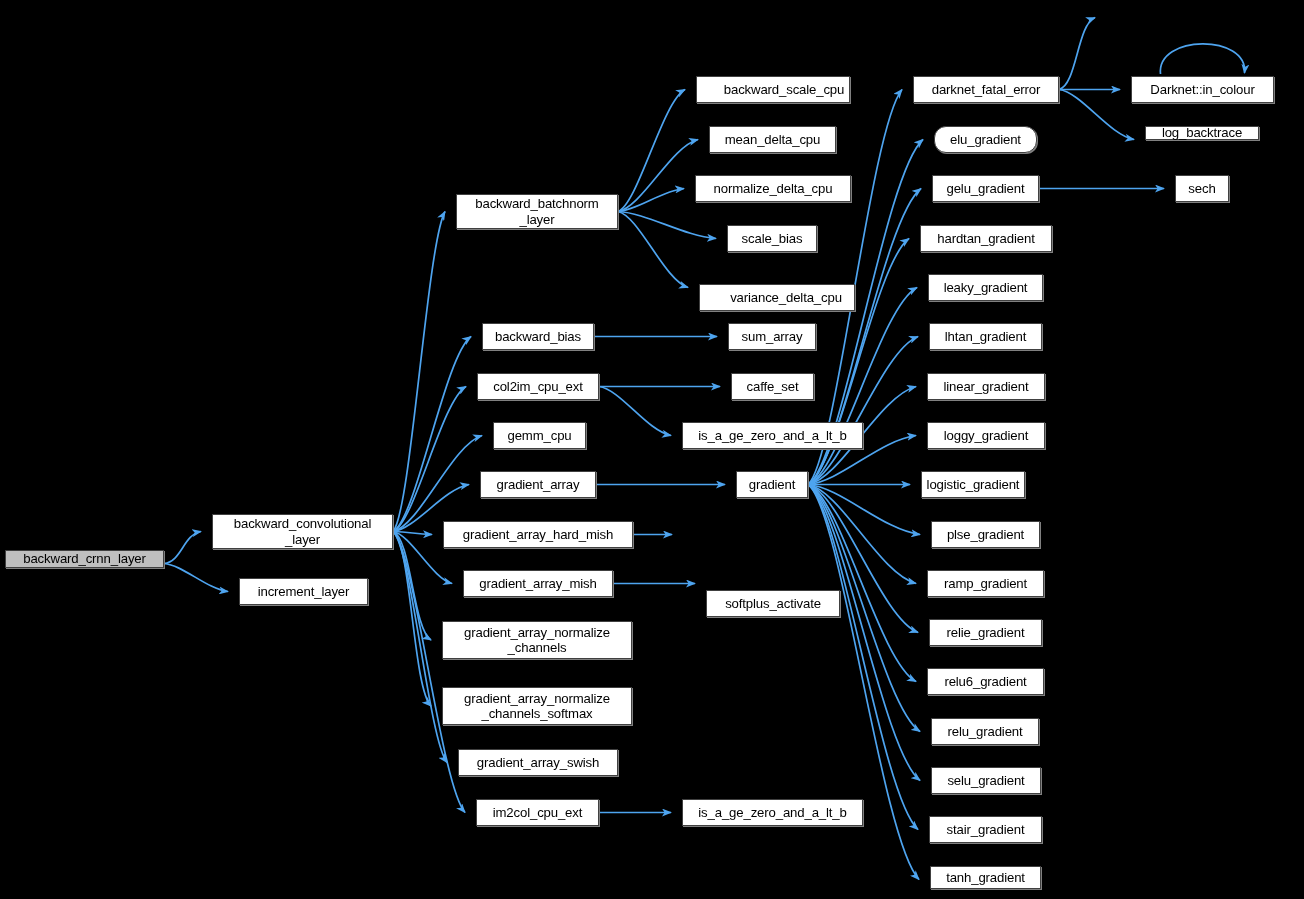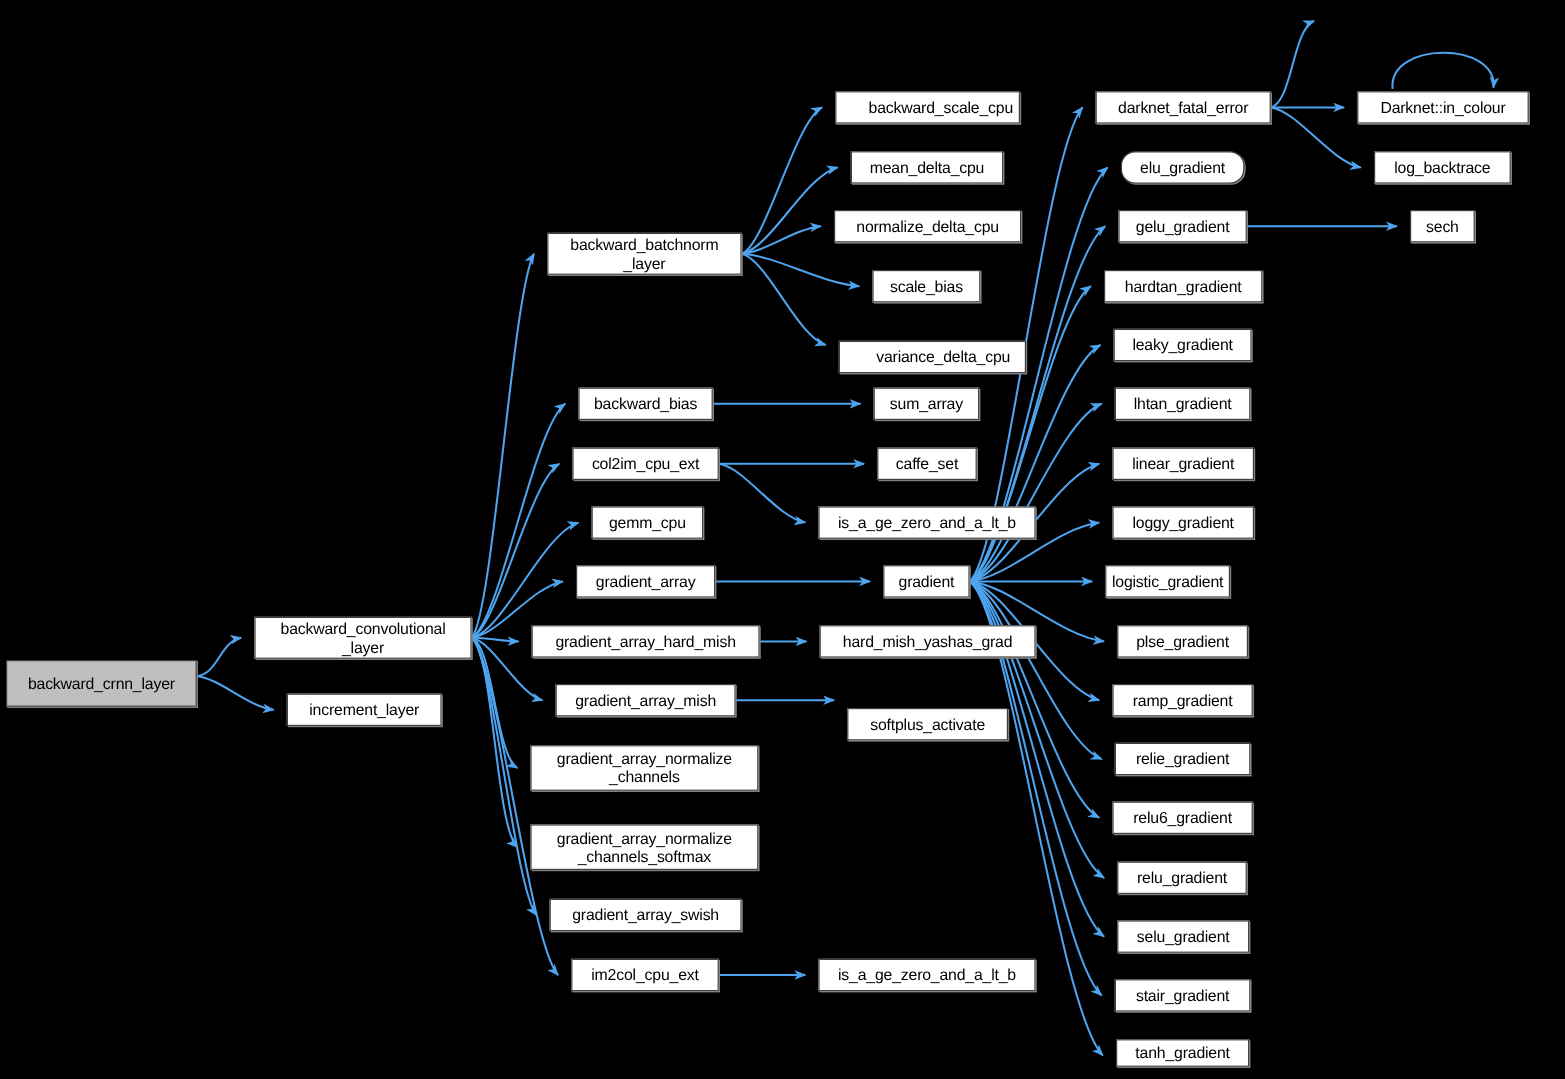--- a/index.html
+++ b/index.html
@@ -87,21 +87,21 @@
       <path d="M808,484.5 C841.6,499.32 881.92,706.8 920,731.5" fill="none" stroke="#4ea4ef" stroke-width="1.7" marker-end="url(#ah)"></path>
       <path d="M808,484.5 C841.6,502.26 881.92,750.9 920,780.5" fill="none" stroke="#4ea4ef" stroke-width="1.7" marker-end="url(#ah)"></path>
       <path d="M808,484.5 C841,505.2 880.6,795 918,829.5" fill="none" stroke="#4ea4ef" stroke-width="1.7" marker-end="url(#ah)"></path>
       <path d="M808,484.5 C841.3,508.2 881.26,840 919,879.5" fill="none" stroke="#4ea4ef" stroke-width="1.7" marker-end="url(#ah)"></path>
       <path d="M1059,89.5 C1077,85.18 1077,24.7 1095,17.5" fill="none" stroke="#4ea4ef" stroke-width="1.7" marker-end="url(#ah)"></path>
       <path d="M1059,89.5 L1120,89.5" fill="none" stroke="#4ea4ef" stroke-width="1.7" marker-end="url(#ah)"></path>
       <path d="M1059,89.5 C1081.5,92.5 1108.5,134.5 1134,139.5" fill="none" stroke="#4ea4ef" stroke-width="1.7" marker-end="url(#ah)"></path>
       <path d="M1160.5,74 C1156.5,34 1248.5,34 1244.5,73" fill="none" stroke="#4ea4ef" stroke-width="1.7" marker-end="url(#ah)"></path>
       <path d="M1039,188.5 L1164,188.5" fill="none" stroke="#4ea4ef" stroke-width="1.7" marker-end="url(#ah)"></path>
     </svg>
-<div class="node root" style="left: 5px; top: 550px; width: 159px; height: 39px;"><span class="lbl">backward_crnn_layer</span></div>
+<div class="node root" style="left: 5px; top: 550px; width: 159px; height: 18px;"><span class="lbl">backward_crnn_layer</span></div>
     <div class="node" style="left: 212px; top: 514px; width: 181px; height: 35px;"><span class="lbl">backward_convolutional
 _layer</span></div>
     <div class="node" style="left: 239px; top: 578px; width: 129px; height: 27px;"><span class="lbl">increment_layer</span></div>
     <div class="node" style="left: 456px; top: 194px; width: 162px; height: 35px;"><span class="lbl">backward_batchnorm
 _layer</span></div>
     <div class="node" style="left: 482px; top: 323px; width: 112px; height: 27px;"><span class="lbl">backward_bias</span></div>
     <div class="node" style="left: 477px; top: 373px; width: 122px; height: 27px;"><span class="lbl">col2im_cpu_ext</span></div>
     <div class="node" style="left: 493px; top: 422px; width: 93px; height: 27px;"><span class="lbl">gemm_cpu</span></div>
     <div class="node" style="left: 480px; top: 471px; width: 116px; height: 27px;"><span class="lbl">gradient_array</span></div>
     <div class="node" style="left: 443px; top: 521px; width: 190px; height: 27px;"><span class="lbl">gradient_array_hard_mish</span></div>
@@ -114,36 +114,35 @@
     <div class="node" style="left: 476px; top: 799px; width: 123px; height: 27px;"><span class="lbl">im2col_cpu_ext</span></div>
     <div class="node" style="left: 696px; top: 76px; width: 154px; height: 27px; padding-left: 24px;"><span class="lbl">backward_scale_cpu</span></div>
     <div class="node" style="left: 709px; top: 126px; width: 127px; height: 27px;"><span class="lbl">mean_delta_cpu</span></div>
     <div class="node" style="left: 695px; top: 175px; width: 156px; height: 27px;"><span class="lbl">normalize_delta_cpu</span></div>
     <div class="node" style="left: 727px; top: 225px; width: 90px; height: 27px;"><span class="lbl">scale_bias</span></div>
     <div class="node" style="left: 699px; top: 284px; width: 156px; height: 27px; padding-left: 20px;"><span class="lbl">variance_delta_cpu</span></div>
     <div class="node" style="left: 728px; top: 323px; width: 88px; height: 27px;"><span class="lbl">sum_array</span></div>
     <div class="node" style="left: 731px; top: 373px; width: 83px; height: 27px;"><span class="lbl">caffe_set</span></div>
     <div class="node" style="left: 682px; top: 422px; width: 181px; height: 27px;"><span class="lbl">is_a_ge_zero_and_a_lt_b</span></div>
     <div class="node" style="left: 736px; top: 471px; width: 72px; height: 27px;"><span class="lbl">gradient</span></div>
-    <div class="node" style="left: 683px; top: 521px; width: 180px; height: 27px;"><span class="lbl">hard_mish_yashas_grad</span></div>
     <div class="node" style="left: 706px; top: 570px; width: 134px; height: 27px; margin-top: 20px;"><span class="lbl">softplus_activate</span></div>
     <div class="node" style="left: 682px; top: 799px; width: 181px; height: 27px;"><span class="lbl">is_a_ge_zero_and_a_lt_b</span></div>
     <div class="node" style="left: 913px; top: 76px; width: 146px; height: 27px;"><span class="lbl">darknet_fatal_error</span></div>
     <div class="node" style="left: 934px; top: 126px; width: 103px; height: 27px; border-radius: 12px;"><span class="lbl">elu_gradient</span></div>
     <div class="node" style="left: 932px; top: 175px; width: 107px; height: 27px;"><span class="lbl">gelu_gradient</span></div>
     <div class="node" style="left: 920px; top: 225px; width: 132px; height: 27px;"><span class="lbl">hardtan_gradient</span></div>
     <div class="node" style="left: 928px; top: 274px; width: 115px; height: 27px;"><span class="lbl">leaky_gradient</span></div>
     <div class="node" style="left: 929px; top: 323px; width: 113px; height: 27px;"><span class="lbl">lhtan_gradient</span></div>
     <div class="node" style="left: 927px; top: 373px; width: 118px; height: 27px;"><span class="lbl">linear_gradient</span></div>
     <div class="node" style="left: 927px; top: 422px; width: 118px; height: 27px;"><span class="lbl">loggy_gradient</span></div>
     <div class="node" style="left: 921px; top: 471px; width: 104px; height: 27px; text-align: center;"><span class="lbl">logistic_gradient</span></div>
     <div class="node" style="left: 931px; top: 521px; width: 109px; height: 27px;"><span class="lbl">plse_gradient</span></div>
     <div class="node" style="left: 927px; top: 570px; width: 117px; height: 27px;"><span class="lbl">ramp_gradient</span></div>
     <div class="node" style="left: 929px; top: 619px; width: 113px; height: 27px;"><span class="lbl">relie_gradient</span></div>
     <div class="node" style="left: 927px; top: 668px; width: 117px; height: 27px;"><span class="lbl">relu6_gradient</span></div>
     <div class="node" style="left: 931px; top: 718px; width: 108px; height: 27px;"><span class="lbl">relu_gradient</span></div>
     <div class="node" style="left: 931px; top: 767px; width: 110px; height: 27px;"><span class="lbl">selu_gradient</span></div>
     <div class="node" style="left: 929px; top: 816px; width: 113px; height: 27px;"><span class="lbl">stair_gradient</span></div>
     <div class="node" style="left: 930px; top: 866px; width: 111px; height: 23px;"><span class="lbl">tanh_gradient</span></div>
     <div class="node" style="left: 1131px; top: 76px; width: 143px; height: 27px;"><span class="lbl">Darknet::in_colour</span></div>
-    <div class="node" style="left: 1145px; top: 126px; width: 114px; height: 27px;"><span class="lbl">log_backtrace</span></div>
+    <div class="node" style="left: 1145px; top: 126px; width: 114px; height: 14px;"><span class="lbl">log_backtrace</span></div>
     <div class="node" style="left: 1175px; top: 175px; width: 54px; height: 27px;"><span class="lbl">sech</span></div>
   </div>
 
 </body></html>

